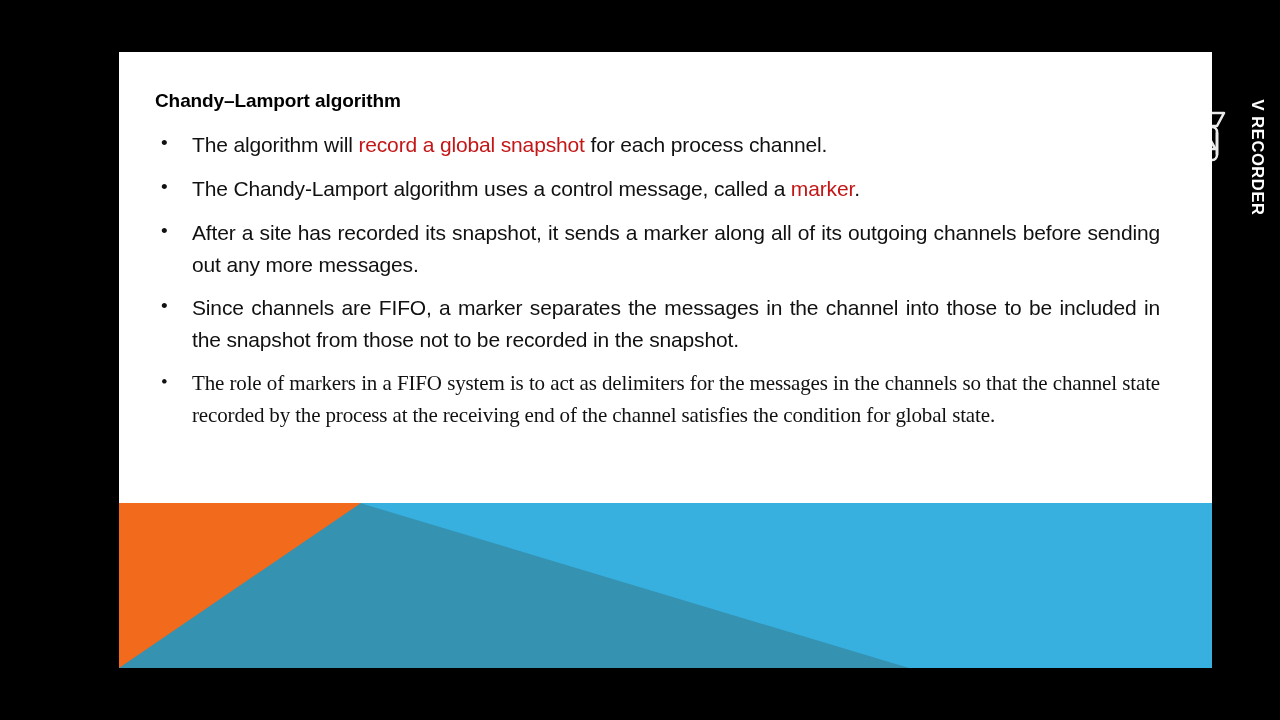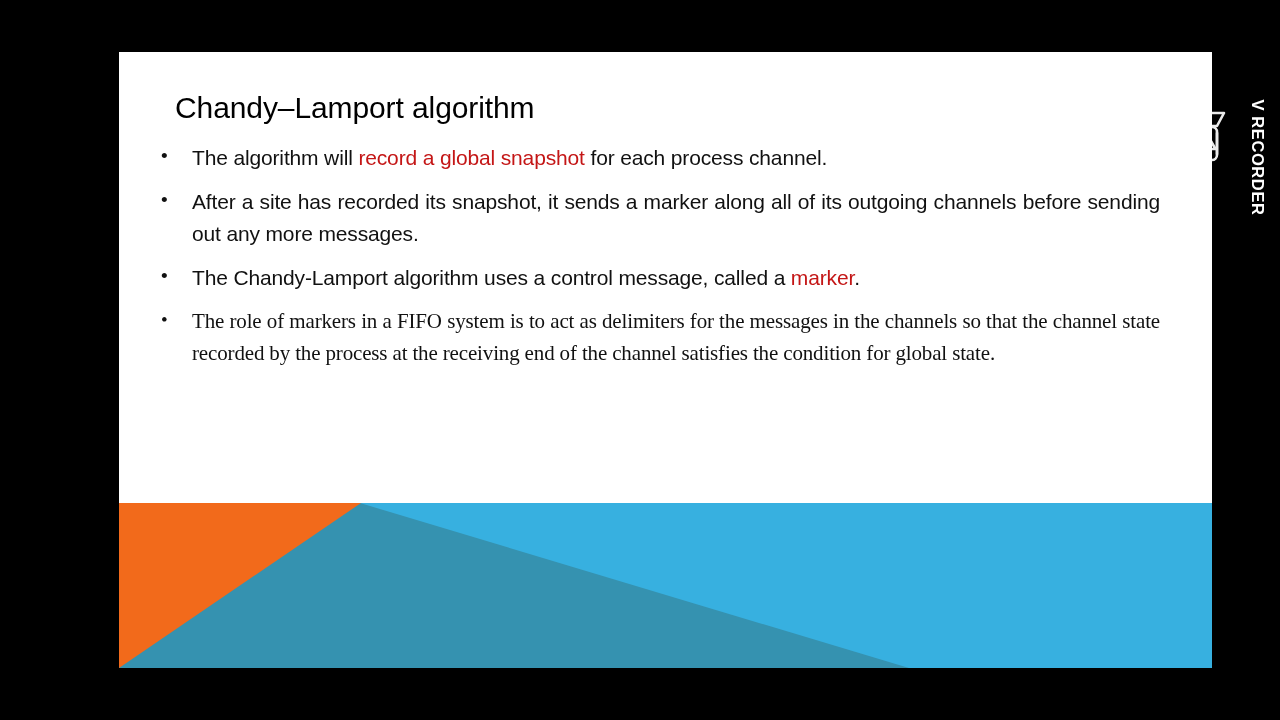--- a/index.html
+++ b/index.html
@@ -32,27 +32,26 @@
 
   
   #content {
     position: absolute;
     left: 36px;
     top: 38px;
     width: 1005px;
   }
 
   #slide-title {
-    font-size: 30px;
-    font-weight: normal;
+    font-size: 19px;
+    font-weight: bold;
     color: #000000;
     letter-spacing: -0.1px;
     margin-bottom: 16px;
     line-height: 1.2;
-    margin-left: 20px;
   }
 
   .bullet-list { list-style: none; }
 
   .bullet-item {
     position: relative;
     padding-left: 37px;
     margin-bottom: 12px;
     font-size: 21px;
     line-height: 1.52;
@@ -153,22 +152,23 @@
 
   <div id="slide">
 
     <div id="content">
 
       <div id="slide-title">Chandy–Lamport algorithm</div>
 
       <ul class="bullet-list">
 
       <li class="bullet-item no-justify"><span>The algorithm will </span><span class="hl">record a global snapshot</span><span> for each process channel.</span></li>
+          <li class="bullet-item no-justify"><span>The Chandy-Lamport algorithm uses a control message, called a </span><span class="hl">marker</span><span>.</span></li>
           <li class="bullet-item"><span>After a site has recorded its snapshot, it sends a marker along all of its outgoing channels before sending out any more messages.</span></li>
-          <li class="bullet-item no-justify"><span>The Chandy-Lamport algorithm uses a control message, called a </span><span class="hl">marker</span><span>.</span></li>
+          <li class="bullet-item"><span>Since channels are FIFO, a marker separates the messages in the channel into those to be included in the snapshot from those not to be recorded in the snapshot.</span></li>
           <li class="bullet-item"><span>The role of markers in a FIFO system is to act as delimiters for the messages in the channels so that the channel state recorded by the process at the receiving end of the channel satisfies the condition for global state.</span></li>
         </ul>
 
     </div>
 
     <div id="band">
       <div id="shape-teal"></div>
       <div id="shape-orange"></div>
     </div>
 

